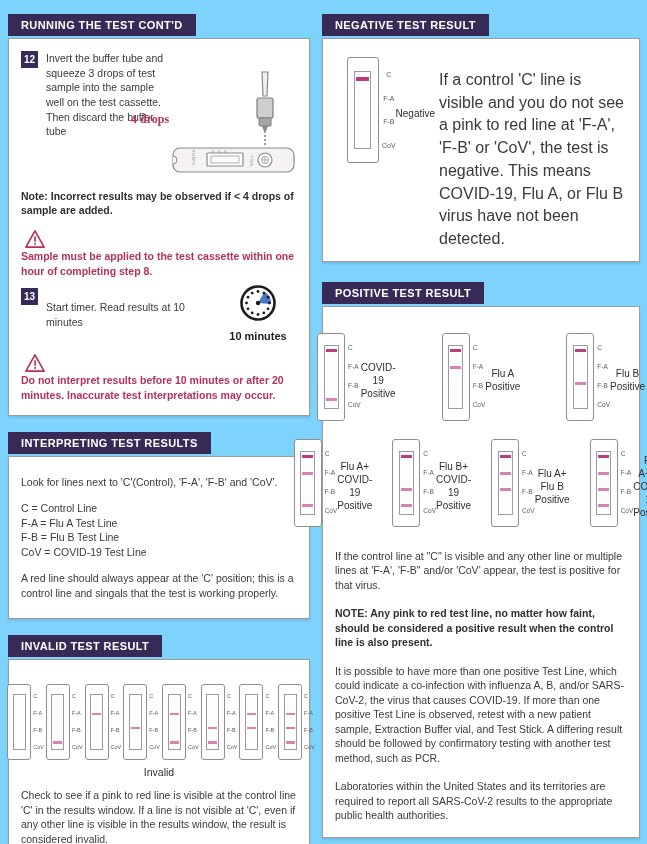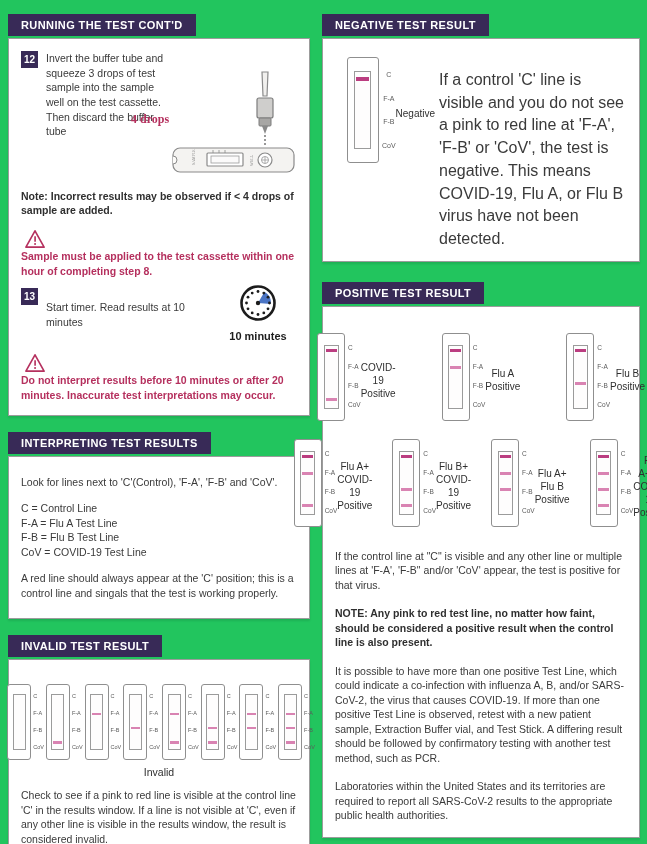--- a/index.html
+++ b/index.html
@@ -1,16 +1,16 @@
 <!DOCTYPE html>
 <html style="--header-bg: #382a57; --step-badge: #382a57; --accent-magenta: #b5305e; --line-pink: #d983b2; --line-control: #bb3d80; --timer-blue: #4a74c4;"><head>
 <meta charset="utf-8">
 <style>
   html,body{margin:0;padding:0;}
-  .page{position:relative;width:647px;height:844px;background:#22c55e;overflow:hidden;
+  .page{position:relative;width:647px;height:844px;background:#7dd3fc;overflow:hidden;
         font-family:"Liberation Sans", sans-serif;color:#3a3a3a;}
   .col-left{position:absolute;left:8px;top:14px;width:302px;}
   .col-right{position:absolute;left:322px;top:14px;width:318px;}
 
   .sec-header{display:inline-block;background:var(--header-bg,#382a57);color:#fff;font-weight:bold;
               font-size:11px;letter-spacing:.4px;padding:5px 13px;position:relative;z-index:2;}
   .box{border:1px solid #9c9c9c;background:#fff;padding:10px 12px;margin:2px 0 16px 0;
        box-shadow:0 2px 2px rgba(0,0,0,.10);}
 
   .para{font-size:10.5px;line-height:1.38;margin:8px 0;}

